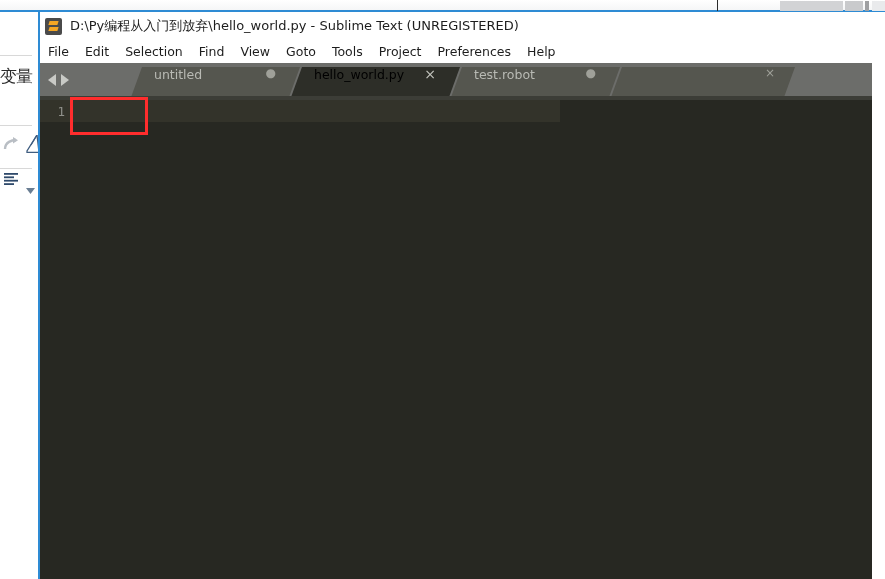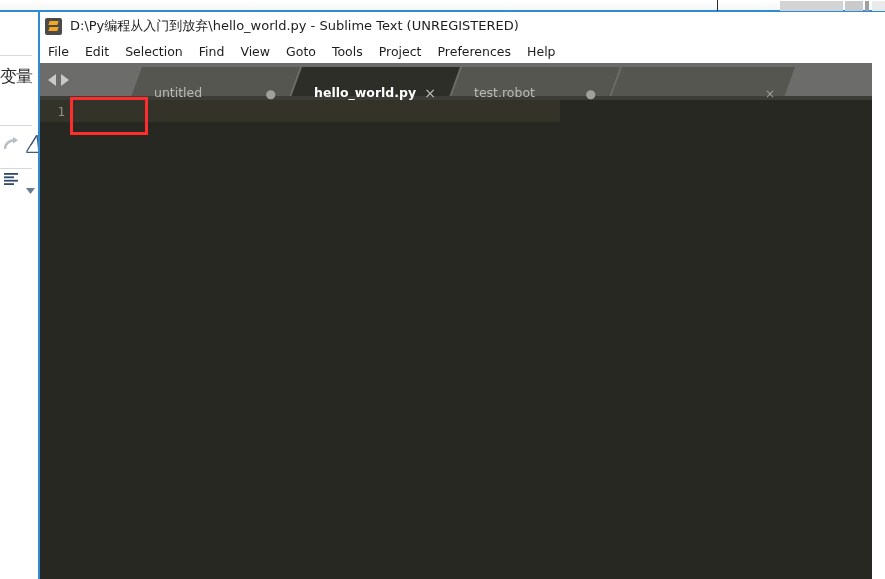--- a/index.html
+++ b/index.html
@@ -170,39 +170,39 @@
     border-bottom: 6px solid transparent;
   }
   .tri-left  { border-right: 8px solid #c9cac6; }
   .tri-right { border-left: 8px solid #c9cac6; }
 
   .tab {
     position: absolute;
     top: 4px;
     height: 33px;
     display: flex;
-    align-items: flex-end;
+    align-items: flex-start;
     box-sizing: border-box;
     font-family: "DejaVu Sans", sans-serif;
   }
   .tab .skin {
     position: absolute;
     inset: 0;
     background: #55564f;
     clip-path: polygon(12px 0, 100% 0, calc(100% - 12px) 100%, 0 100%);
   }
   .tab.active .skin { background: #2d2e28; }
   .tab .label {
     position: relative;
     font-size: 12.5px;
     color: #b9bab4;
     white-space: nowrap;
     z-index: 2;
   }
-  .tab.active .label { color: #ffffff; font-weight: bold; }
+  .tab.active .label { color: #000000; }
   .tab .marker {
     position: relative;
     z-index: 2;
     color: #9fa099;
     font-size: 12px;
     line-height: 1;
   }
   .tab.active .marker { color: #c2c3bd; font-size: 14px; }
 
   .tabbar-base {

